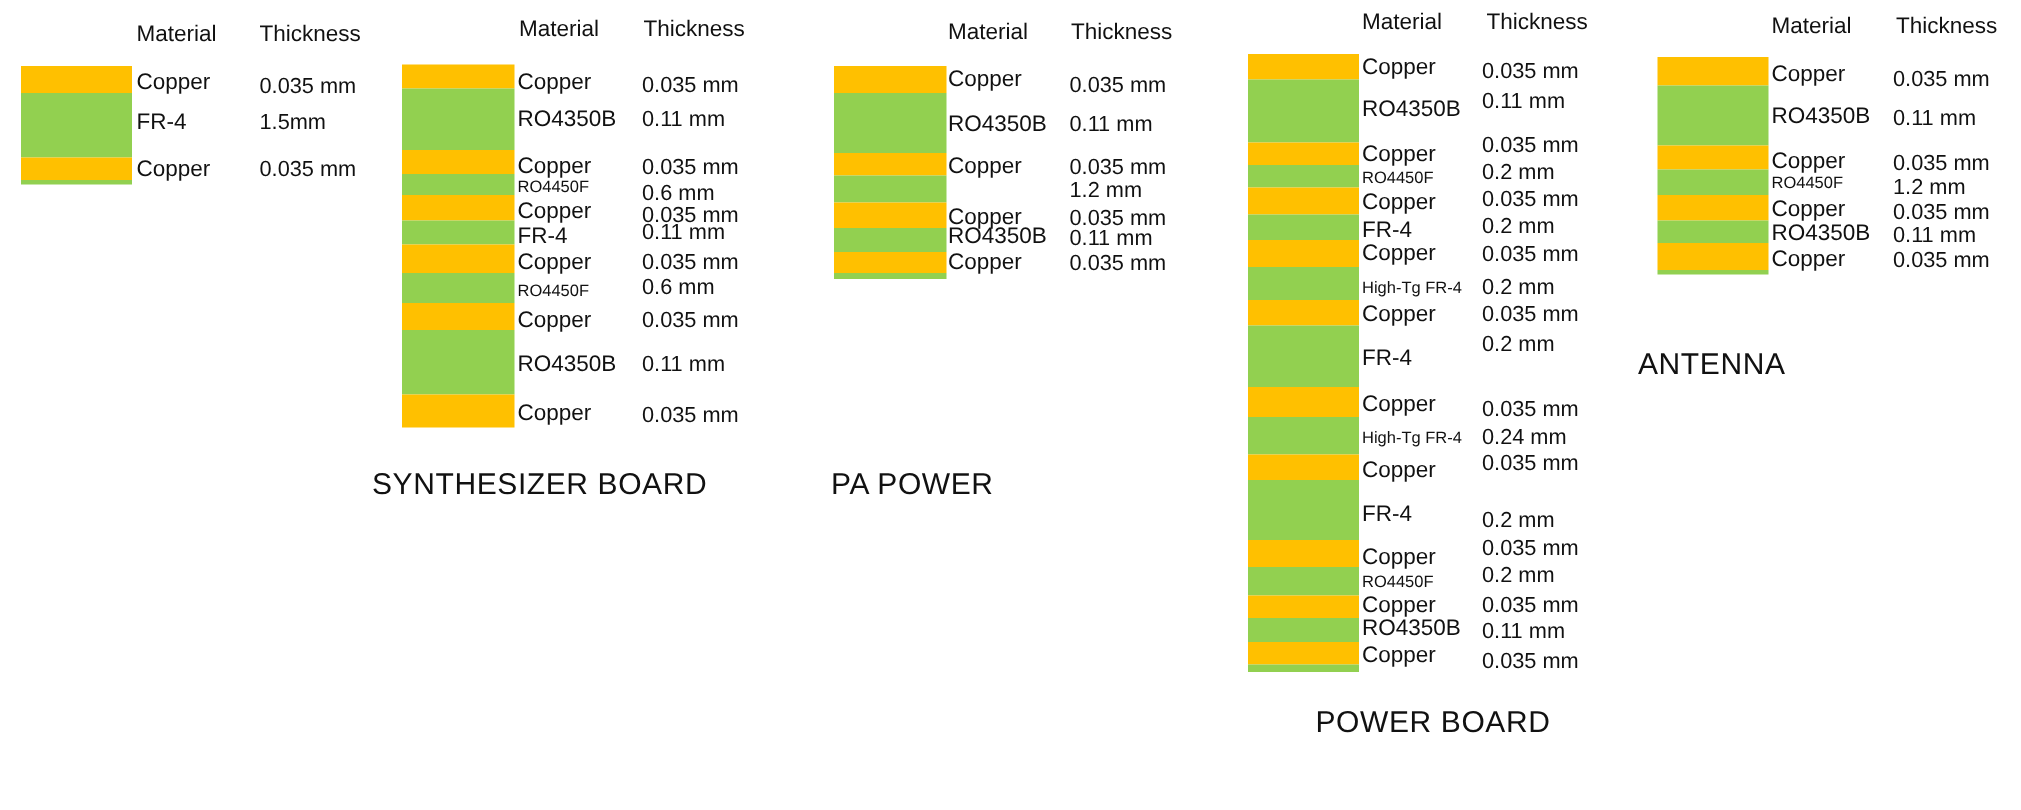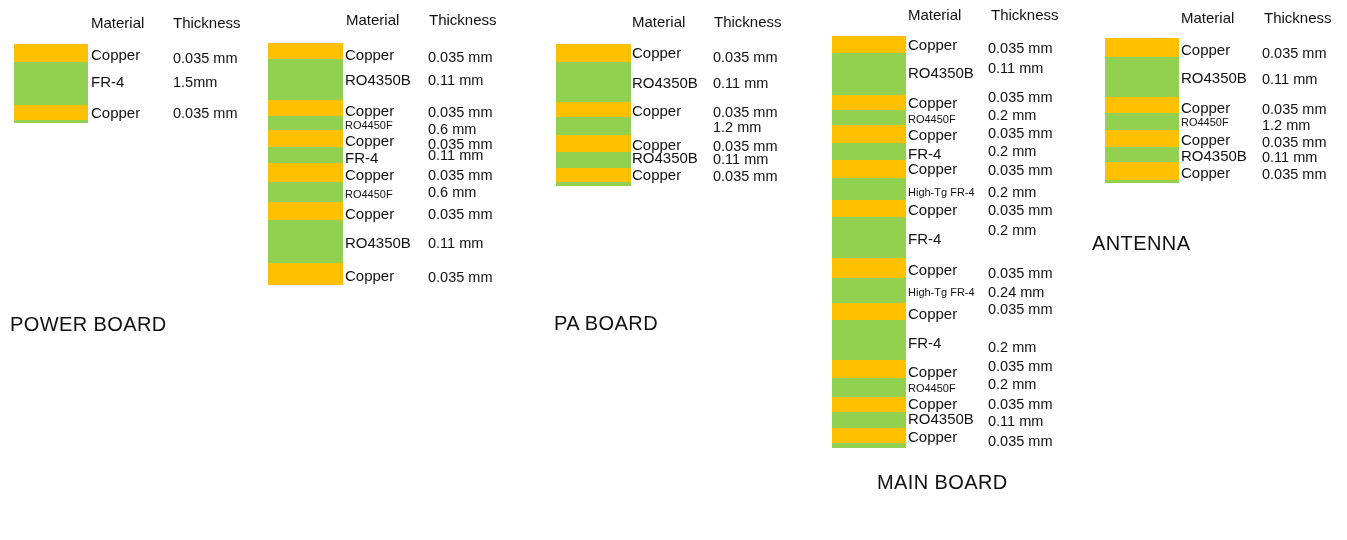--- a/index.html
+++ b/index.html
@@ -41,21 +41,20 @@
       <div class="layer dielectric" style="height: 43px;"></div>
       <div class="layer copper" style="height: 15px;"></div>
       <div class="bottom-edge" style="height: 3px;"></div>
     </div>
     <div class="abs mat-label" style="left: 91px; top: 47px;">Copper</div>
     <div class="abs thick-label" style="left: 173px; top: 51px;">0.035 mm</div>
     <div class="abs mat-label" style="left: 91px; top: 74px;">FR-4</div>
     <div class="abs thick-label" style="left: 173px; top: 75px;">1.5mm</div>
     <div class="abs mat-label" style="left: 91px; top: 105px;">Copper</div>
     <div class="abs thick-label" style="left: 173px; top: 106px;">0.035 mm</div>
-    <div class="abs board-title" style="left: 10px; top: 313px;">POWER BOARD</div>
     <div class="abs col-header" style="left: 346px; top: 12px;">Material</div>
     <div class="abs col-header" style="left: 429px; top: 12px;">Thickness</div>
     <div class="bar" style="left: 268px; top: 43px; width: 75px;">
       <div class="layer copper" style="height: 16px;"></div>
       <div class="layer dielectric" style="height: 41px;"></div>
       <div class="layer copper" style="height: 16px;"></div>
       <div class="layer dielectric" style="height: 14px;"></div>
       <div class="layer copper" style="height: 17px;"></div>
       <div class="layer dielectric" style="height: 16px;"></div>
       <div class="layer copper" style="height: 19px;"></div>
@@ -79,20 +78,21 @@
     <div class="abs mat-label" style="left: 345px; top: 167px;">Copper</div>
     <div class="abs thick-label" style="left: 428px; top: 168px;">0.035 mm</div>
     <div class="abs mat-label small" style="left: 345px; top: 188px;">RO4450F</div>
     <div class="abs thick-label" style="left: 428px; top: 185px;">0.6 mm</div>
     <div class="abs mat-label" style="left: 345px; top: 206px;">Copper</div>
     <div class="abs thick-label" style="left: 428px; top: 207px;">0.035 mm</div>
     <div class="abs mat-label" style="left: 345px; top: 235px;">RO4350B</div>
     <div class="abs thick-label" style="left: 428px; top: 236px;">0.11 mm</div>
     <div class="abs mat-label" style="left: 345px; top: 268px;">Copper</div>
     <div class="abs thick-label" style="left: 428px; top: 270px;">0.035 mm</div>
+    <div class="abs board-title" style="left: 248px; top: 312px;">SYNTHESIZER BOARD</div>
     <div class="abs col-header" style="left: 632px; top: 14px;">Material</div>
     <div class="abs col-header" style="left: 714px; top: 14px;">Thickness</div>
     <div class="bar" style="left: 556px; top: 44px; width: 75px;">
       <div class="layer copper" style="height: 18px;"></div>
       <div class="layer dielectric" style="height: 40px;"></div>
       <div class="layer copper" style="height: 15px;"></div>
       <div class="layer dielectric" style="height: 18px;"></div>
       <div class="layer copper" style="height: 17px;"></div>
       <div class="layer dielectric" style="height: 16px;"></div>
       <div class="layer copper" style="height: 14px;"></div>
@@ -104,21 +104,21 @@
     <div class="abs thick-label" style="left: 713px; top: 76px;">0.11 mm</div>
     <div class="abs mat-label" style="left: 632px; top: 103px;">Copper</div>
     <div class="abs thick-label" style="left: 713px; top: 105px;">0.035 mm</div>
     <div class="abs thick-label" style="left: 713px; top: 120px;">1.2 mm</div>
     <div class="abs mat-label" style="left: 632px; top: 137px;">Copper</div>
     <div class="abs thick-label" style="left: 713px; top: 139px;">0.035 mm</div>
     <div class="abs mat-label" style="left: 632px; top: 150px;">RO4350B</div>
     <div class="abs thick-label" style="left: 713px; top: 152px;">0.11 mm</div>
     <div class="abs mat-label" style="left: 632px; top: 167px;">Copper</div>
     <div class="abs thick-label" style="left: 713px; top: 169px;">0.035 mm</div>
-    <div class="abs board-title" style="left: 554px; top: 312px;">PA BOARD</div>
+    <div class="abs board-title" style="left: 554px; top: 312px;">PA POWER</div>
     <div class="abs col-header" style="left: 908px; top: 7px;">Material</div>
     <div class="abs col-header" style="left: 991px; top: 7px;">Thickness</div>
     <div class="bar" style="left: 832px; top: 36px; width: 74px;">
       <div class="layer copper" style="height: 17px;"></div>
       <div class="layer dielectric" style="height: 42px;"></div>
       <div class="layer copper" style="height: 15px;"></div>
       <div class="layer dielectric" style="height: 15px;"></div>
       <div class="layer copper" style="height: 18px;"></div>
       <div class="layer dielectric" style="height: 17px;"></div>
       <div class="layer copper" style="height: 18px;"></div>
@@ -167,21 +167,21 @@
     <div class="abs mat-label" style="left: 908px; top: 364px;">Copper</div>
     <div class="abs thick-label" style="left: 988px; top: 359px;">0.035 mm</div>
     <div class="abs mat-label small" style="left: 908px; top: 382px;">RO4450F</div>
     <div class="abs thick-label" style="left: 988px; top: 377px;">0.2 mm</div>
     <div class="abs mat-label" style="left: 908px; top: 396px;">Copper</div>
     <div class="abs thick-label" style="left: 988px; top: 397px;">0.035 mm</div>
     <div class="abs mat-label" style="left: 908px; top: 411px;">RO4350B</div>
     <div class="abs thick-label" style="left: 988px; top: 414px;">0.11 mm</div>
     <div class="abs mat-label" style="left: 908px; top: 429px;">Copper</div>
     <div class="abs thick-label" style="left: 988px; top: 434px;">0.035 mm</div>
-    <div class="abs board-title" style="left: 877px; top: 471px;">MAIN BOARD</div>
+    <div class="abs board-title" style="left: 877px; top: 471px;">POWER BOARD</div>
     <div class="abs col-header" style="left: 1181px; top: 10px;">Material</div>
     <div class="abs col-header" style="left: 1264px; top: 10px;">Thickness</div>
     <div class="bar" style="left: 1105px; top: 38px; width: 74px;">
       <div class="layer copper" style="height: 19px;"></div>
       <div class="layer dielectric" style="height: 40px;"></div>
       <div class="layer copper" style="height: 16px;"></div>
       <div class="layer dielectric" style="height: 17px;"></div>
       <div class="layer copper" style="height: 17px;"></div>
       <div class="layer dielectric" style="height: 15px;"></div>
       <div class="layer copper" style="height: 18px;"></div>

